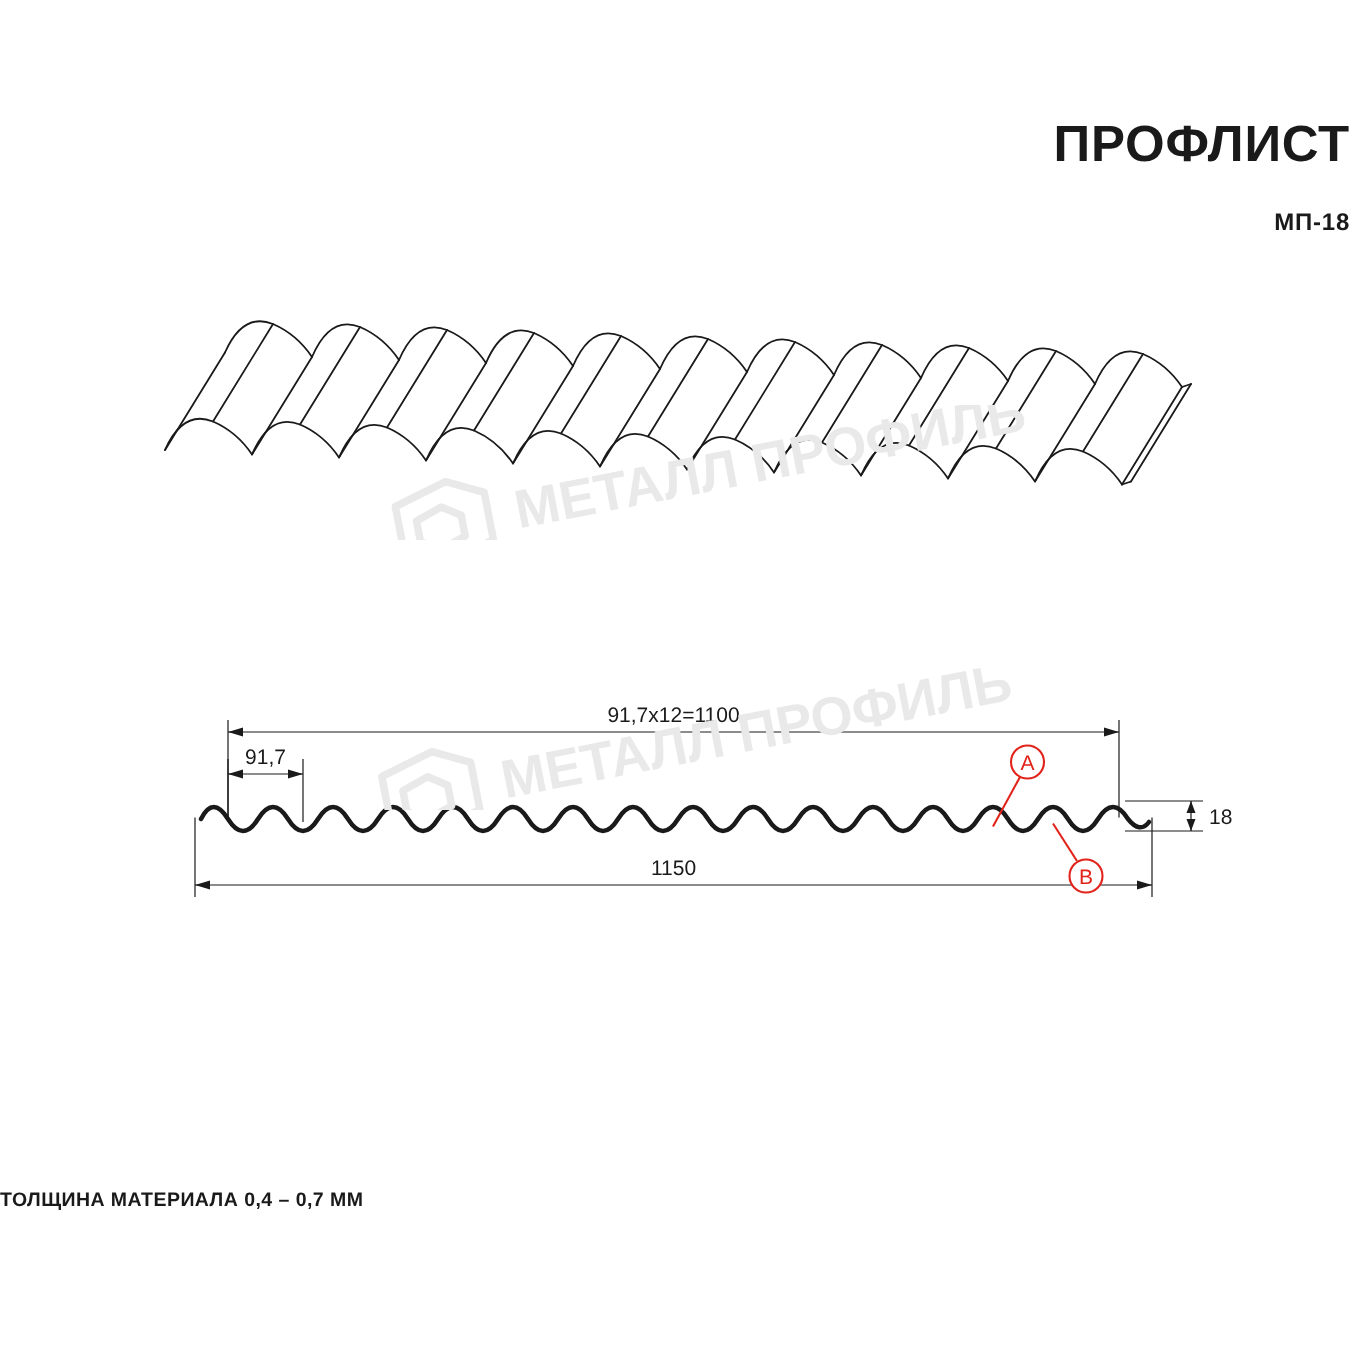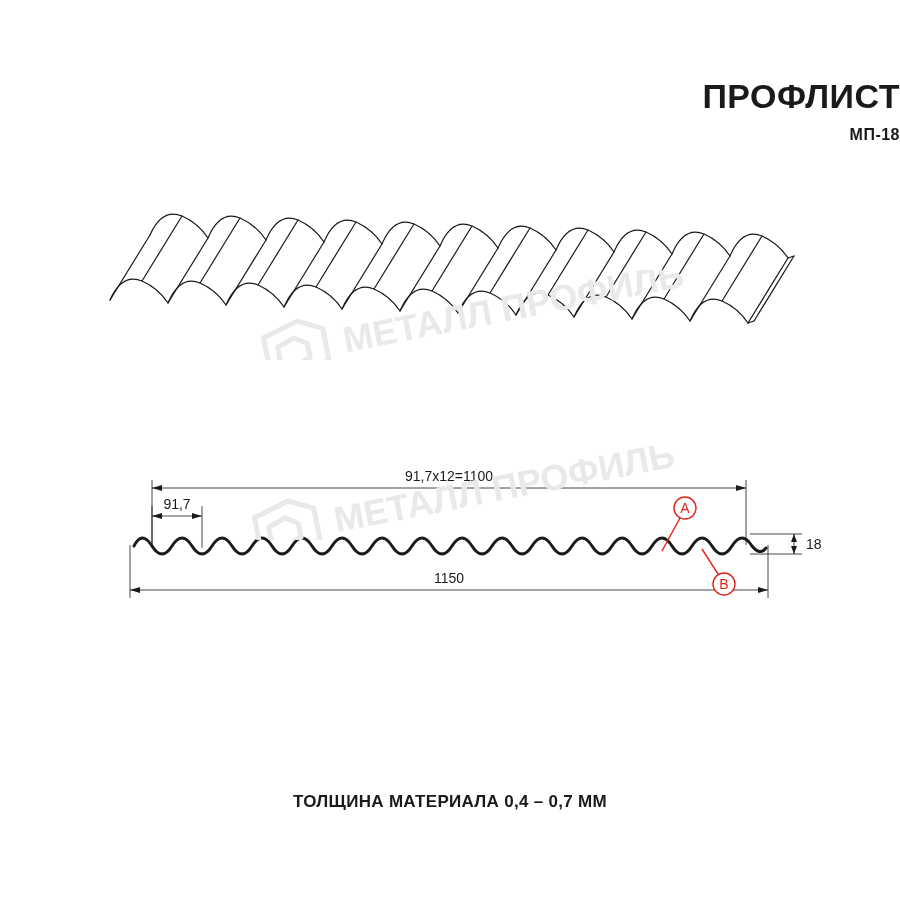--- a/index.html
+++ b/index.html
@@ -28,21 +28,21 @@
     text-align: right;
   }
   .title {
     font-size: 34px;
     font-weight: bold;
     letter-spacing: 0.5px;
     line-height: 40px;
     color: #1a1a1a;
   }
   .subtitle {
-    margin-top: 10px;
+    margin-top: 24px;
     font-size: 16px;
     font-weight: bold;
     letter-spacing: 0.5px;
     color: #1a1a1a;
   }
   .iso-view {
     position: absolute;
     top: 190px;
     left: 90px;
     width: 720px;
@@ -66,22 +66,22 @@
   }
   .wm-2 {
     top: 440px;
     left: 235px;
   }
   .footer-note {
     position: absolute;
     top: 792px;
     left: 0;
     width: 900px;
-    text-align: center;
-    font-size: 17px;
+    text-align: left;
+    font-size: 13px;
     font-weight: bold;
     letter-spacing: 0.3px;
     color: #1a1a1a;
   }
   svg { display: block; }
   .dim-text {
     font-family: "Liberation Sans", sans-serif;
     font-size: 14px;
     fill: #1a1a1a;
   }

